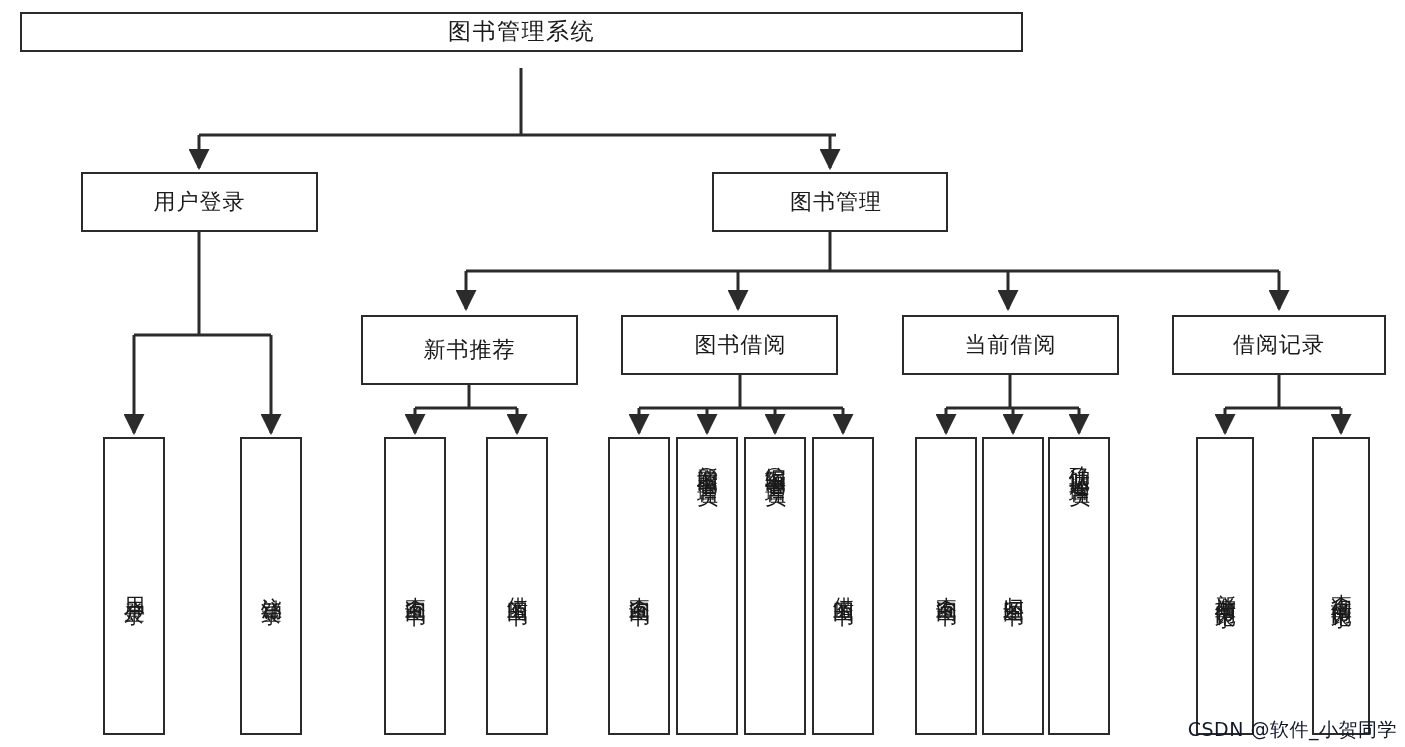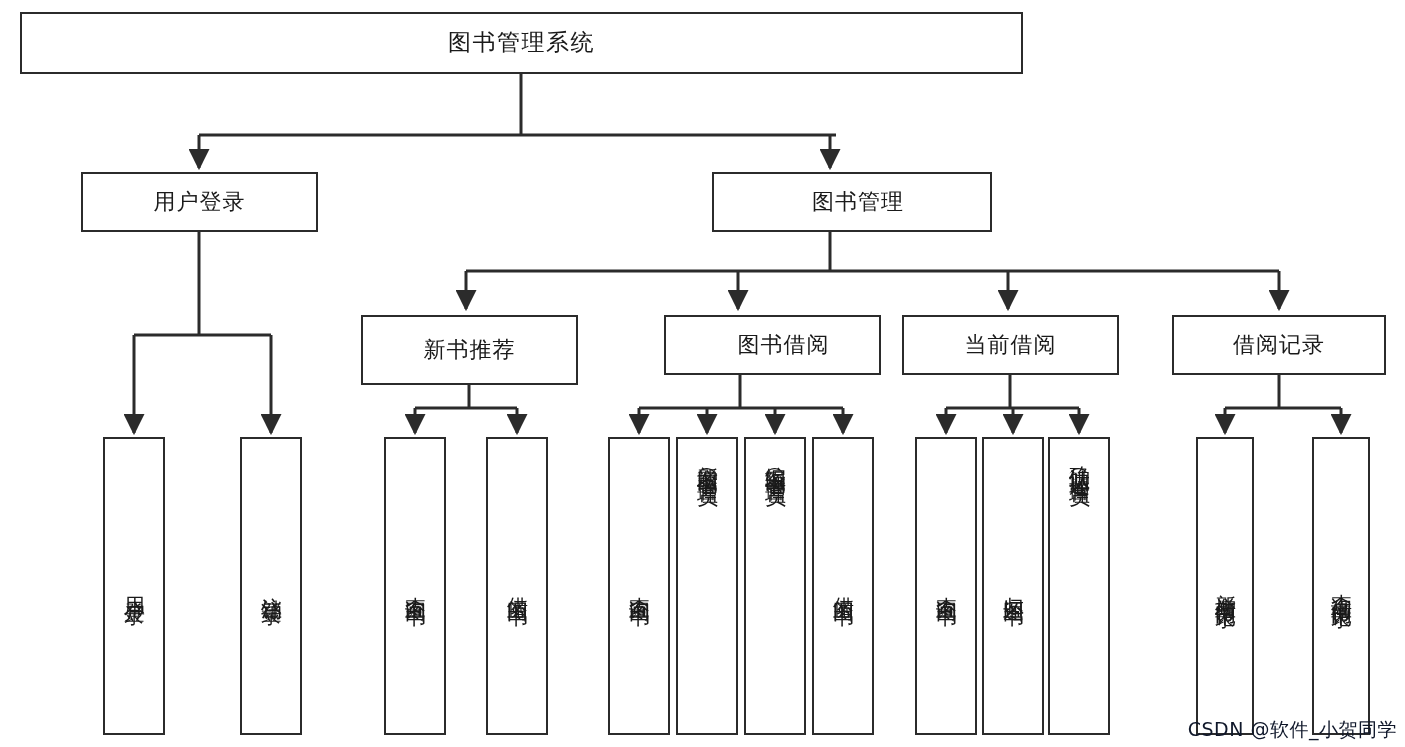--- a/index.html
+++ b/index.html
@@ -126,37 +126,37 @@
       <path d="M 1013 408 L 1013 433" marker-end="url(#arrow)"></path>
       <path d="M 1079 408 L 1079 433" marker-end="url(#arrow)"></path>
 
       <path d="M 1279 375 L 1279 408"></path>
       <path d="M 1225 408 L 1341 408"></path>
       <path d="M 1225 408 L 1225 433" marker-end="url(#arrow)"></path>
       <path d="M 1341 408 L 1341 433" marker-end="url(#arrow)"></path>
     </g>
   </svg>
 
-  <div class="node h root" style="left:20px; top:12px; width:1003px; height:62px;">
+  <div class="node h root" style="left:20px; top:12px; width:1003px; height:40px;">
     <span class="label">图书管理系统</span>
   </div>
 
   <div class="node h" style="left:81px; top:172px; width:237px; height:60px;">
     <span class="label">用户登录</span>
   </div>
 
-  <div class="node h" style="left:712px; top:172px; width:280px; height:60px;padding-left:12px;">
+  <div class="node h" style="left:712px; top:172px; width:236px; height:60px;padding-left:12px;">
     <span class="label">图书管理</span>
   </div>
 
   <div class="node h" style="left:361px; top:315px; width:217px; height:70px;">
     <span class="label">新书推荐</span>
   </div>
 
-  <div class="node h" style="left:664px; top:315px; width:217px; height:60px;padding-left:22px;">
+  <div class="node h" style="left:621px; top:315px; width:217px; height:60px;padding-left:22px;">
     <span class="label">图书借阅</span>
   </div>
 
   <div class="node h" style="left:1172px; top:315px; width:214px; height:60px;">
     <span class="label">借阅记录</span>
   </div>
 
   <div class="node h" style="left:902px; top:315px; width:217px; height:60px;">
     <span class="label">当前借阅</span>
   </div>

